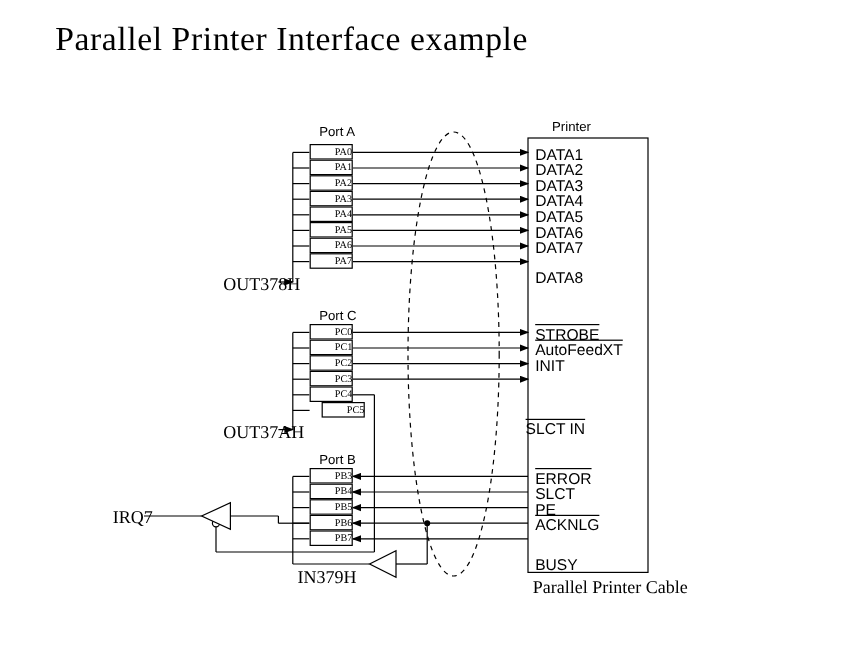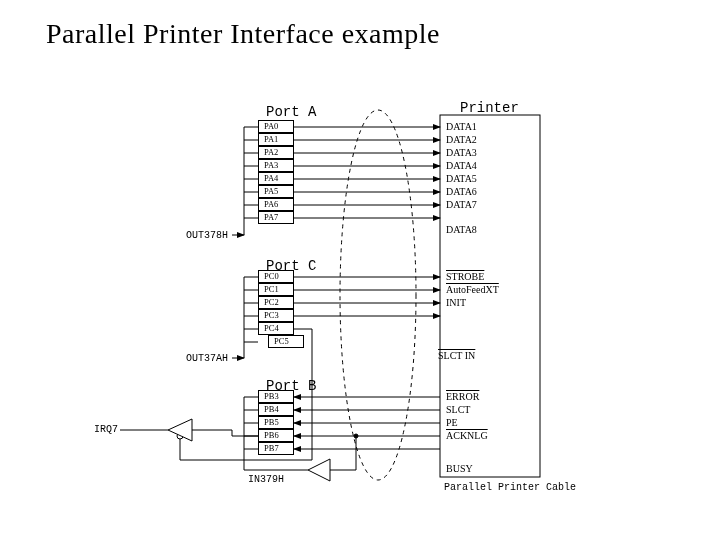--- a/index.html
+++ b/index.html
@@ -1,23 +1,23 @@
 <!DOCTYPE html>
 <html><head>
 <meta charset="utf-8">
 <style>
   html,body{margin:0;padding:0;width:720px;height:540px;background:#fff;font-family:"Times New Roman",serif;color:#000}
   .title{font-size:28px;margin:18px 0 0 46px;letter-spacing:.5px}
   .stage{position:absolute;left:0;top:60px;width:720px;height:470px}
   .stage svg{position:absolute;left:0;top:0}
-  .lbl{position:absolute;font-size:10px;font-family:Liberation Mono, monospace;white-space:nowrap}
-  .lbh{position:absolute;font-size:14px;font-family:Liberation Mono, monospace;white-space:nowrap}
-  .sig{position:absolute;font-size:10px;font-family:Liberation Serif, serif;white-space:nowrap}
+  .lbl{position:absolute;font-size:15px;font-family:Liberation Serif, serif;white-space:nowrap}
+  .lbh{position:absolute;font-size:11px;font-family:Liberation Sans, sans-serif;white-space:nowrap}
+  .sig{position:absolute;font-size:13px;font-family:Liberation Sans, sans-serif;white-space:nowrap}
   .ov{text-decoration:overline}
-  .pin{position:absolute;width:36px;height:13px;border:1px solid #000;box-sizing:border-box;font-size:8.5px;line-height:11px;padding-left:5px;background:#fff}
+  .pin{position:absolute;width:36px;height:13px;border:1px solid #000;box-sizing:border-box;font-size:8.5px;line-height:11px;padding-left:20px;background:#fff}
 </style>
 </head>
 <body>
 
 <div class="title">Parallel Printer Interface example</div>
 
 <div class="stage">
 
 <svg width="720" height="470">
 

